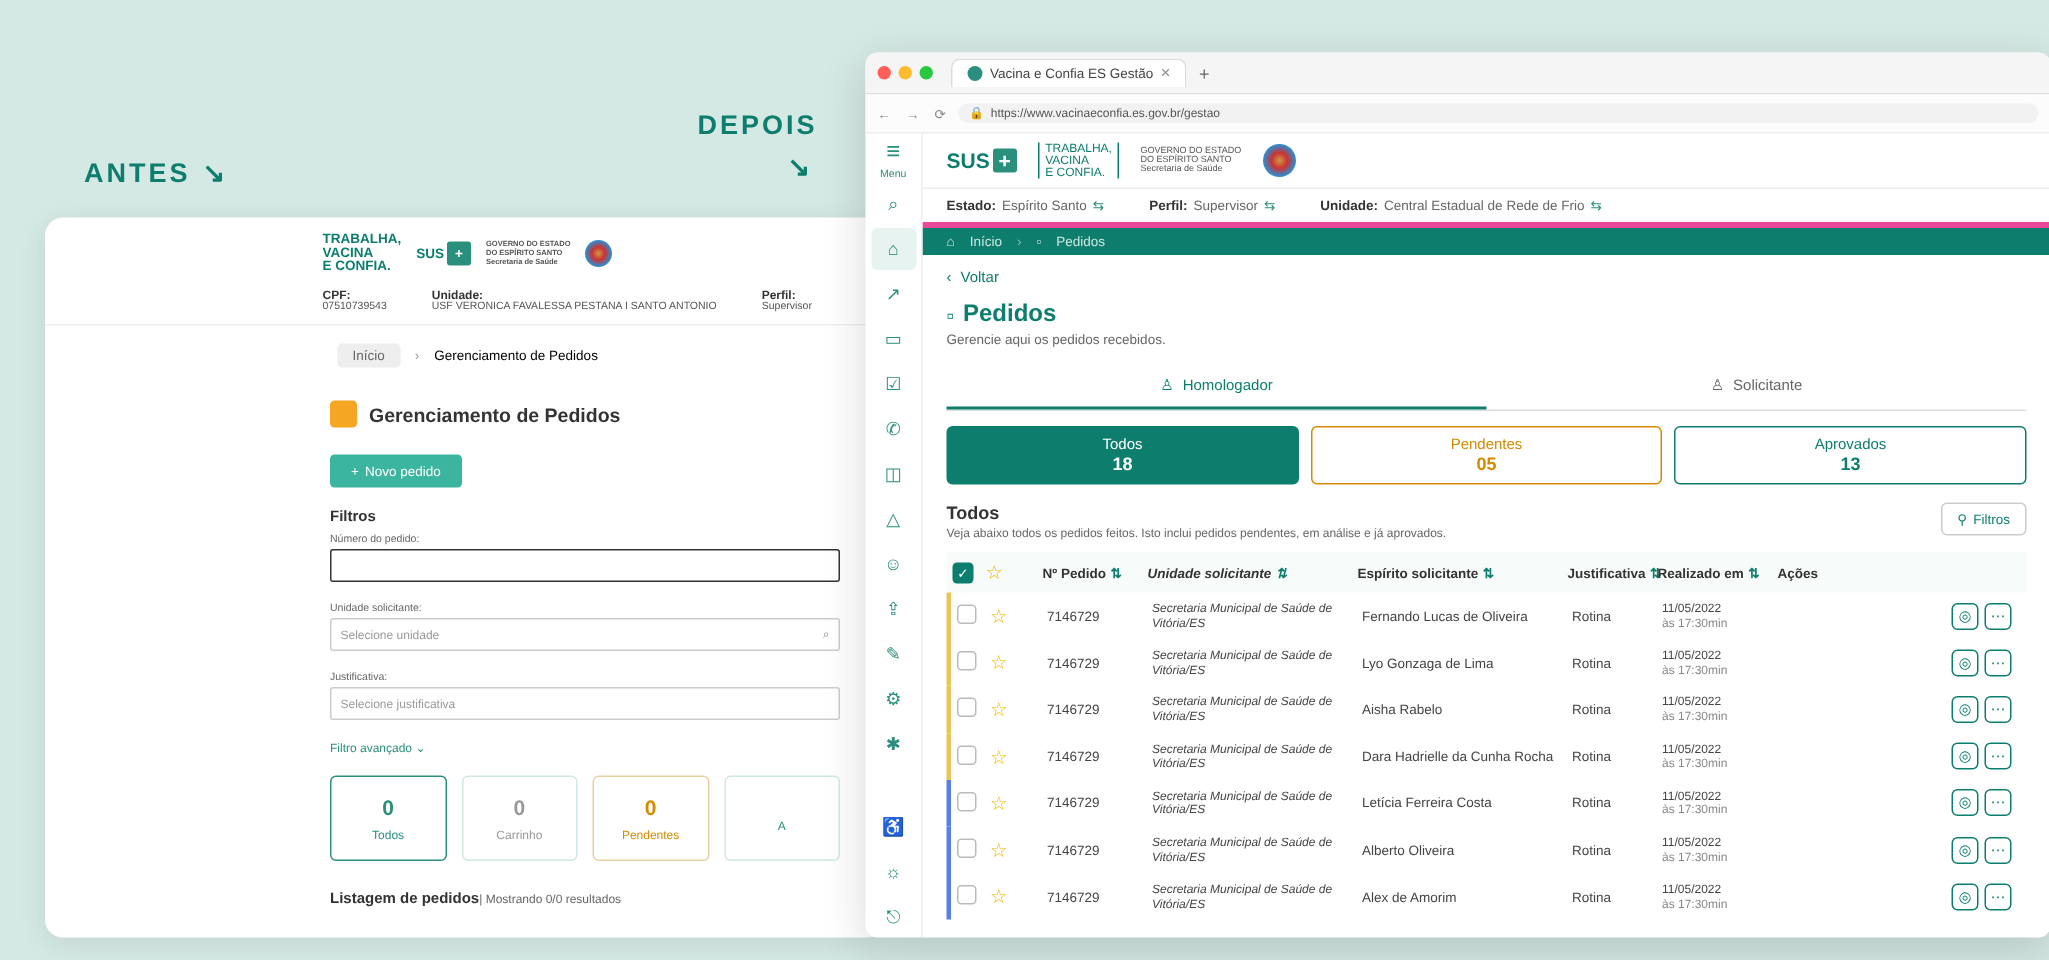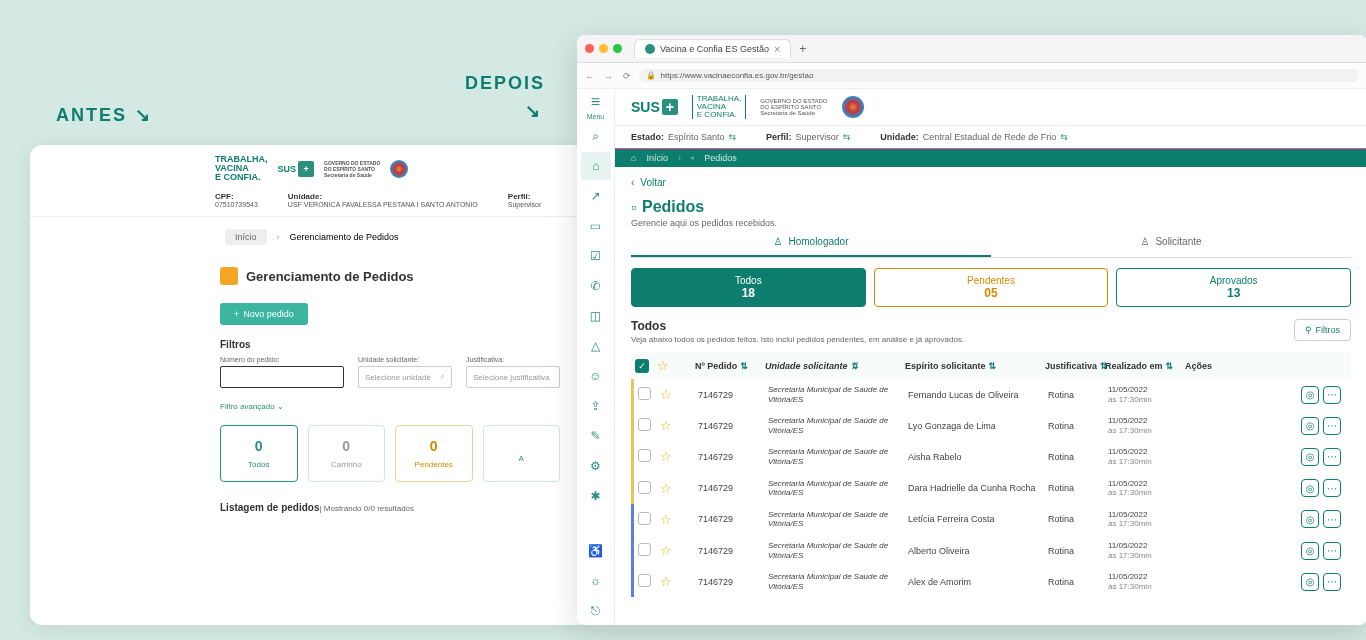--- a/index.html
+++ b/index.html
@@ -22,21 +22,21 @@
 .antes-bc-home { background: #eee; padding: 3px 10px; border-radius: 3px; color: #666; }
 .antes-bc-sep { color: #999; }
 
 .antes-title-row { display:flex; align-items:center; gap:8px; padding: 10px 30px 10px 190px; }
 .antes-title-icon { width:18px; height:18px; background:#f5a623; border-radius:3px; display:inline-block; }
 .antes-title { font-size: 13px; font-weight: 600; color: #333; }
 
 .antes-new-btn { margin: 8px 30px 14px 190px; background: #3bb5a0; color: #fff; border: none; padding: 6px 14px; border-radius: 3px; font-size: 9px; display:inline-flex; align-items:center; gap:4px;}
 
 .antes-filtros-h { padding: 0 30px 6px 190px; font-size: 10px; font-weight:600; color:#333;}
-.antes-filter-row { display: flex; gap: 14px; padding: 0 30px 10px 190px; }
+.antes-filter-row { display: flex; gap: 14px; padding: 0 30px 10px 190px; flex-direction: column; }
 .antes-filter-col { display:flex; flex-direction:column; gap:3px; flex:1; }
 .antes-filter-label { font-size: 7px; color:#666; }
 .antes-input { border:1.5px solid #333; height:22px; border-radius:2px; padding:0 6px; font-size:8px; }
 .antes-select { border:1px solid #ccc; height:22px; border-radius:2px; padding:0 6px; font-size:8px; color:#999; display:flex; align-items:center; justify-content:space-between;}
 
 .antes-adv { padding: 4px 30px 14px 190px; font-size:8px; color:#2b8f7e; }
 
 .antes-stats { display:flex; gap:10px; padding: 0 30px 14px 190px; }
 .antes-stat { border:1px solid #cfe8e2; border-radius:4px; flex:1; text-align:center; padding:12px 4px; }
 .antes-stat-n { font-size:14px; font-weight:600; }
@@ -74,35 +74,35 @@
 .side-spacer { flex:1; }
 
 .main { flex:1; display:flex; flex-direction:column; overflow:hidden;}
 .top-logos { padding: 6px 16px; display:flex; align-items:center; gap:14px;}
 .logo-sus { font-weight:800; color:#0d7e6e; font-size:14px;}
 .logo-plus { display:inline-block; width:16px; height:16px; background:#2b8f7e; color:#fff; text-align:center; line-height:16px; font-weight:700; border-radius:2px; margin-left:2px;}
 .logo-vac { font-size:8px; color:#0d7e6e; line-height:1; border-left:1.5px solid #0d7e6e; border-right:1.5px solid #0d7e6e; padding:0 4px;}
 .logo-gov { font-size:6px; color:#555; line-height:1;}
 .logo-coat { width:22px; height:22px; background: radial-gradient(#c94,#c33,#38c,#3b8); border-radius:50%;}
 
-.context-bar { border-top:1px solid #eee; border-bottom:1px solid #ec4899; padding:6px 16px; display:flex; gap:30px; font-size:9px;}
+.context-bar { border-top:1px solid #eee; border-bottom:4px solid #ec4899; padding:6px 16px; display:flex; gap:30px; font-size:9px;}
 .ctx-item { display:flex; align-items:center; gap:4px; }
 .ctx-label { font-weight:600; color:#333;}
 .ctx-val { color:#666;}
 .ctx-swap { color:#2b8f7e; }
 
 .bc-bar { background:#0d7e6e; color:#cfe8e2; padding:4px 16px; font-size:9px; display:flex; align-items:center; gap:10px;}
 .bc-bar .sep { color:#7ec5b8; }
 
 .content { padding: 10px 16px 0 16px; overflow:auto; flex:1;}
 .voltar { color:#0d7e6e; font-size:10px; display:flex; align-items:center; gap:6px; margin-bottom:10px; cursor:pointer;}
 .page-title-row{ display:flex; align-items:center; gap:6px; margin-bottom:2px;}
 .page-icon { color:#0d7e6e; font-size:14px;}
 .page-title { color:#0d7e6e; font-size:16px; font-weight:600;}
-.page-sub { font-size:9px; color:#666; }
+.page-sub { font-size:9px; color:#666; margin-bottom:12px;}
 
 .role-tabs { display:flex; border-bottom:1px solid #ddd; margin-bottom:10px;}
 .role-tab { flex:1; text-align:center; padding:8px; font-size:10px; color:#666; display:flex; align-items:center; justify-content:center; gap:6px; border-bottom:2px solid transparent;}
 .role-tab.active { color:#0d7e6e; border-bottom-color:#0d7e6e;}
 
 .status-cards { display:flex; gap:8px; margin-bottom:12px;}
 .status-card { flex:1; border:1px solid; border-radius:4px; text-align:center; padding:6px 4px;}
 .status-card .sl{font-size:10px;} .status-card .sn{font-size:12px; font-weight:600;}
 .sc-todos { background:#0d7e6e; color:#fff; border-color:#0d7e6e;}
 .sc-pend { color:#d38b00; border-color:#d38b00;}

